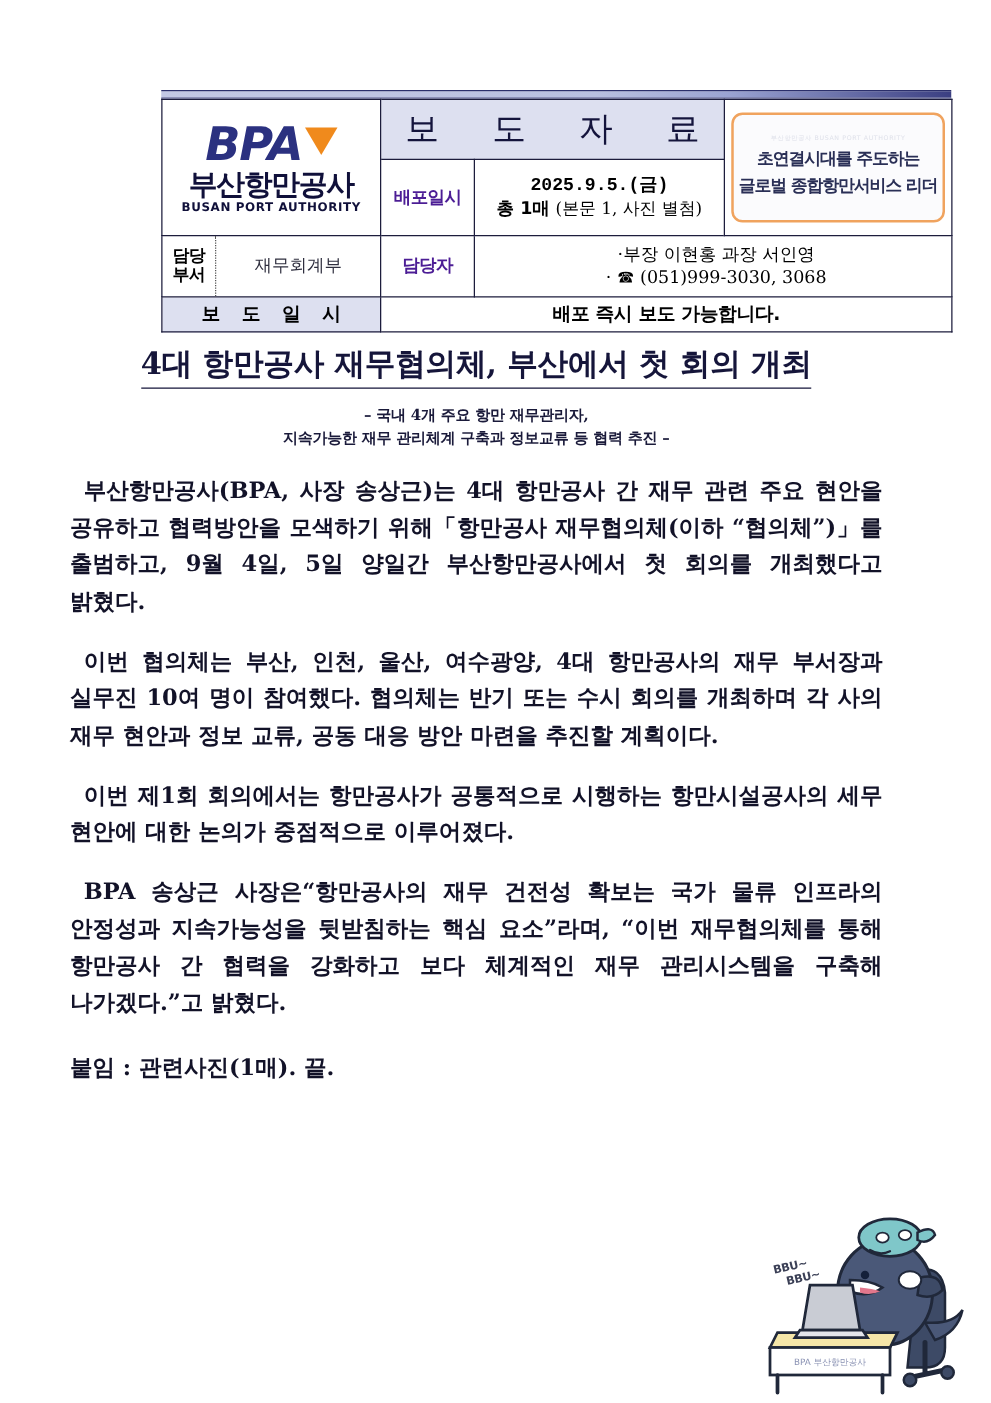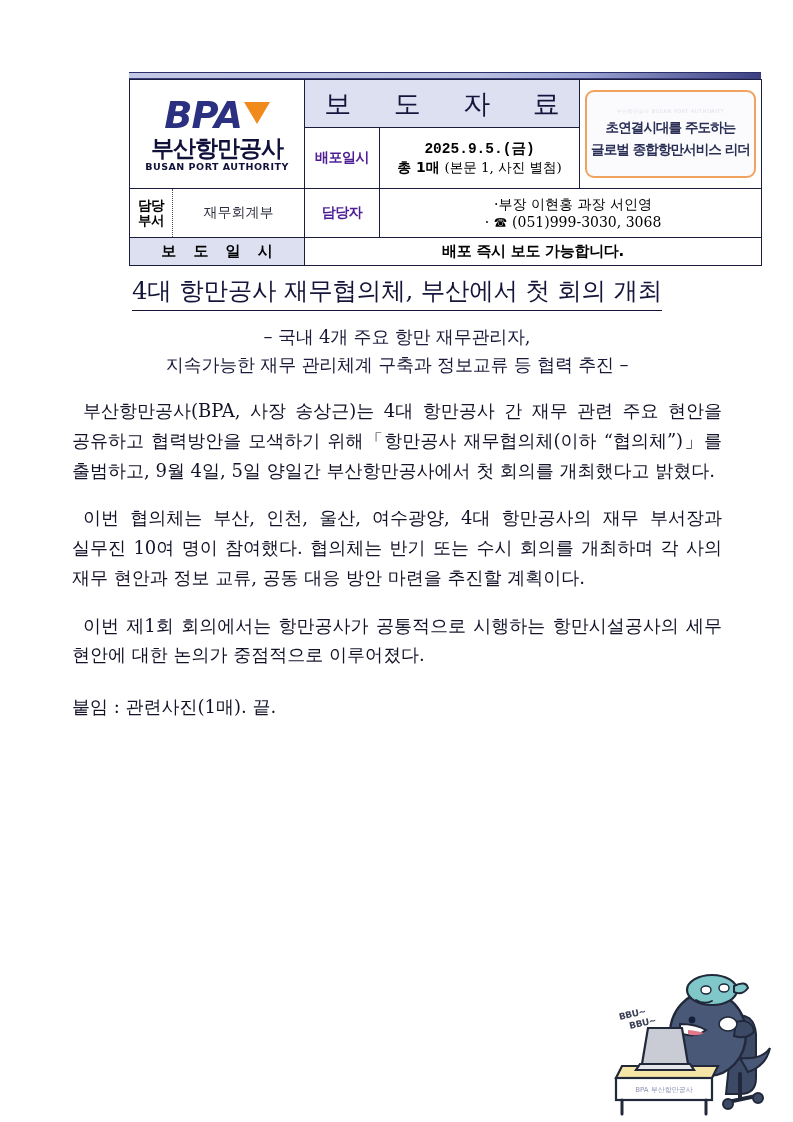--- a/index.html
+++ b/index.html
@@ -212,39 +212,40 @@
     font-size: 13.5px;
     color: #2a2f56;
     letter-spacing: -0.9px;
     line-height: 1.6;
     white-space: nowrap;
   }
 
   
   .article {
     position: absolute;
-    left: 72px;
+    left: 56px;
     top: 276px;
     width: 650px;
+    font-weight: bold;
   }
   .headline {
     text-align: center;
     font-size: 24.5px;
     color: #15153a;
     letter-spacing: -0.2px;
     border-bottom: 1.6px solid #15153a;
     display: inline-block;
     padding-bottom: 3px;
     line-height: 1.25;
     white-space: nowrap;
   }
   .headline-row { text-align: center; }
   .subhead {
     text-align: center;
-    font-size: 18px;
+    font-size: 12px;
     color: #1a1a3a;
     line-height: 1.55;
     margin-top: 12px;
     letter-spacing: -0.2px;
   }
   .body-p {
     font-size: 18px;
     line-height: 1.65;
     color: #121228;
     text-align: justify;
@@ -354,20 +355,21 @@
   </div>
 
   <div class="subhead">
     <div>– 국내 4개 주요 항만 재무관리자,</div>
     <div>지속가능한 재무 관리체계 구축과 정보교류 등 협력 추진 –</div>
   </div>
 
   <p class="body-p">부산항만공사(BPA, 사장 송상근)는 4대 항만공사 간 재무 관련 주요 현안을 공유하고 협력방안을 모색하기 위해「항만공사 재무협의체(이하 “협의체”)」를 출범하고, 9월 4일, 5일 양일간 부산항만공사에서 첫 회의를 개최했다고 밝혔다.</p>
   <p class="body-p">이번 협의체는 부산, 인천, 울산, 여수광양, 4대 항만공사의 재무 부서장과 실무진 10여 명이 참여했다. 협의체는 반기 또는 수시 회의를 개최하며 각 사의 재무 현안과 정보 교류, 공동 대응 방안 마련을 추진할 계획이다.</p>
   <p class="body-p">이번 제1회 회의에서는 항만공사가 공통적으로 시행하는 항만시설공사의 세무 현안에 대한 논의가 중점적으로 이루어졌다.</p>
+  <p class="body-p">BPA 송상근 사장은“항만공사의 재무 건전성 확보는 국가 물류 인프라의 안정성과 지속가능성을 뒷받침하는 핵심 요소”라며, “이번 재무협의체를 통해 항만공사 간 협력을 강화하고 보다 체계적인 재무 관리시스템을 구축해 나가겠다.”고 밝혔다.</p>
   <p class="body-p noindent tight">붙임 : 관련사진(1매).  끝.</p>
 </div>
 
 <div class="mascot">
   <svg width="180" height="155" viewBox="0 0 180 155">
 
     <path d="M126 54 q20 -4 22 18 l0 44 q0 16 -16 16 l-14 0 z" fill="#3d4a66" stroke="#20283a" stroke-width="2"></path>
 
     <path d="M132 112 l0 24 M120 140 l28 -6" stroke="#20283a" stroke-width="4" fill="none" stroke-linecap="round"></path>
     <circle cx="120" cy="142" r="5" fill="#3d4a66" stroke="#20283a" stroke-width="2"></circle>

